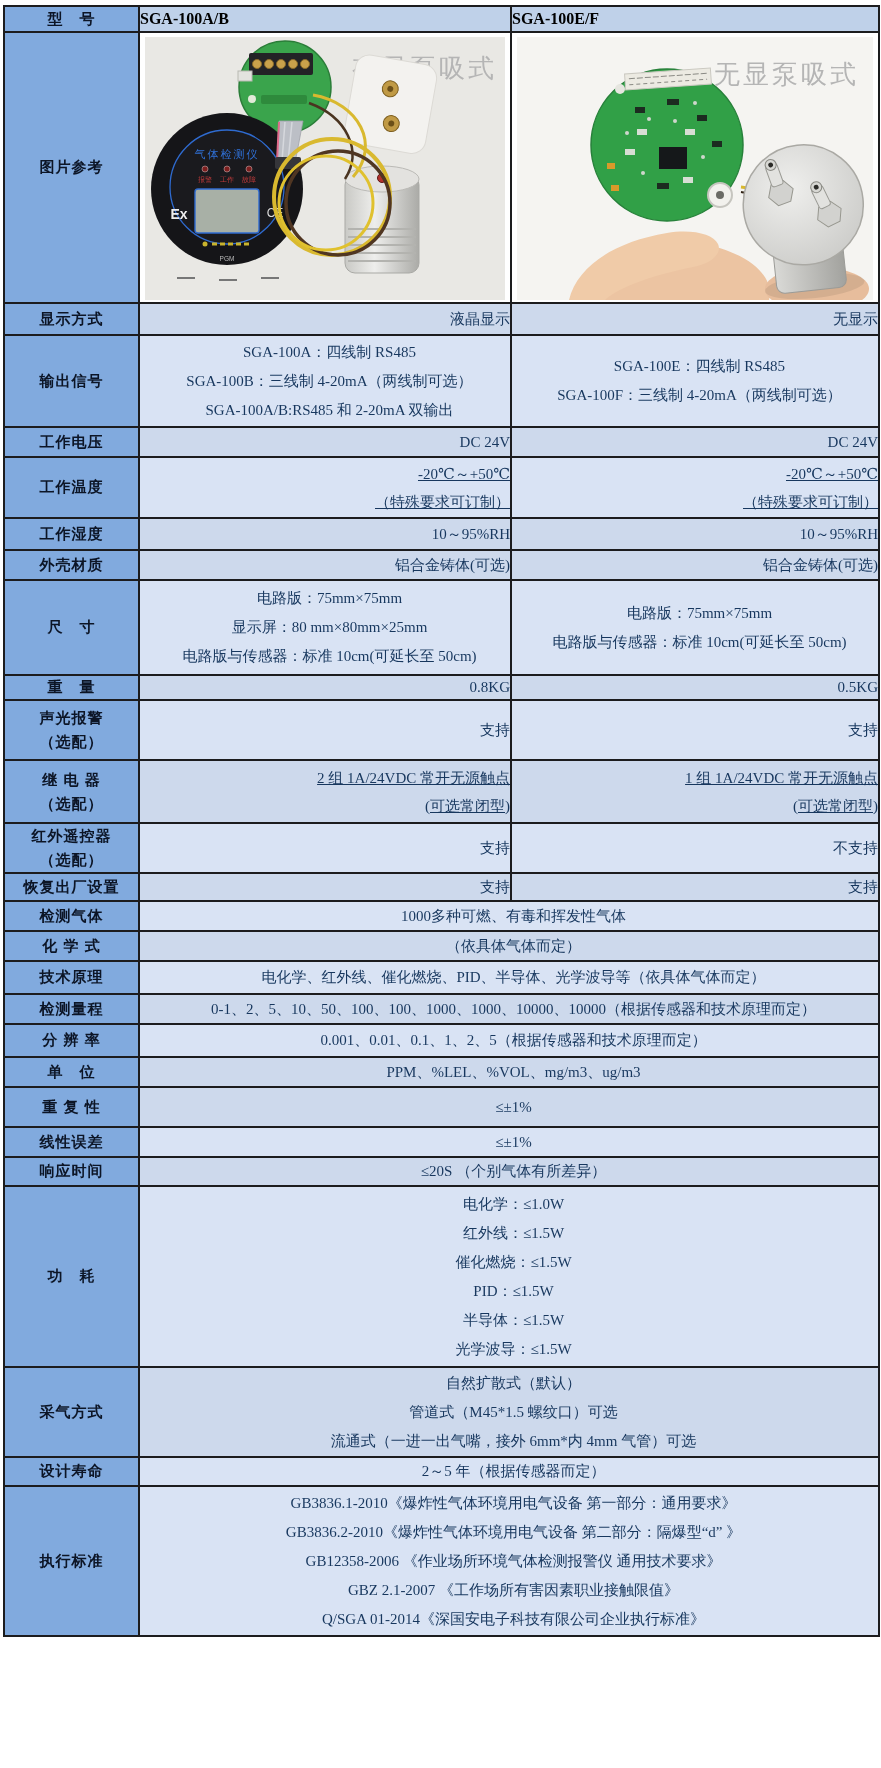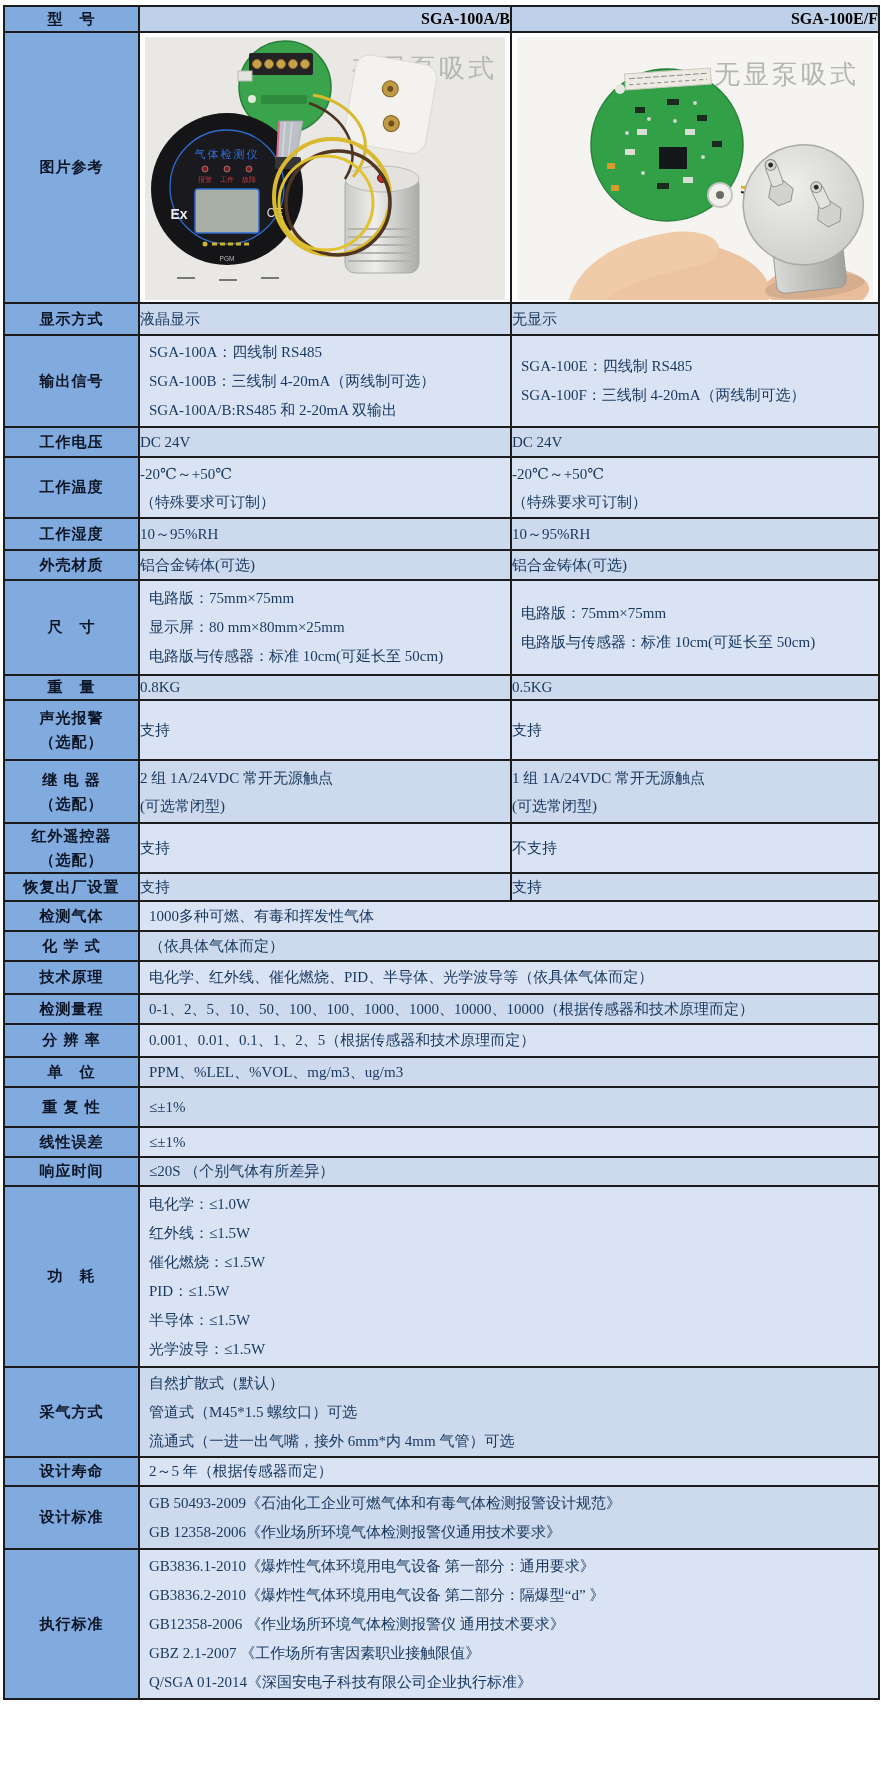--- a/index.html
+++ b/index.html
@@ -3,28 +3,28 @@
 <meta charset="utf-8">
 <style>
   html,body{margin:0;padding:0;background:#ffffff;}
   body{width:881px;height:1768px;overflow:hidden;
        font-family:"Liberation Sans","DejaVu Sans",sans-serif;}
   .sheet{padding:5px 3px 0 3px;}
   table{border-collapse:collapse;table-layout:fixed;width:875px;}
   td{border:2px solid #1c1c1e;padding:0;overflow:hidden;vertical-align:middle;}
   .lbl{background:#81aade;color:#0c1526;font-weight:bold;text-align:center;
        font-size:15px;letter-spacing:1px;}
-  .hdrv{background:#bfd1e9;color:#000;text-align:right;font-weight:bold;
+  .hdrv{background:#bfd1e9;color:#000;text-align:left;font-weight:bold;
         font-size:16px;font-family:"Liberation Serif","DejaVu Serif",serif;}
-  .val{background:#d9e3f4;color:#17375e;font-size:15px;text-align:left;
+  .val{background:#d9e3f4;color:#17375e;font-size:15px;text-align:right;
        font-family:"Liberation Serif","DejaVu Serif",serif;}
   .dark{background:#cdd9ec;}
-  .left{text-align:left;padding-left:9px;}
+  .left{text-align:center;padding-left:9px;}
   .ln{line-height:29px;white-space:nowrap;}
-  .lnc{line-height:28px;}
+  .lnc{line-height:28px;text-decoration:underline;}
   .lbl .ln2{line-height:24px;letter-spacing:1px;}
   .photo-cell{background:#ffffff;position:relative;}
   .photo-wrap{position:relative;width:100%;height:269px;}
   .photo-wrap svg{position:absolute;top:4px;left:5px;}
   .wm{font-size:26px;letter-spacing:3px;fill:#b5b5b5;
       font-family:"Liberation Sans",sans-serif;}
 </style>
 </head>
 <body>
 
@@ -381,27 +381,20 @@
     <div class="ln">管道式（M45*1.5 螺纹口）可选</div>
     <div class="ln">流通式（一进一出气嘴，接外 6mm*内 4mm 气管）可选</div>
   </td>
 </tr>
 
 <tr style="height:29px">
   <td class="lbl">设计寿命</td>
   <td class="val left" colspan="2">2～5 年（根据传感器而定）</td>
 </tr>
 
-<tr style="height:63px">
-  <td class="lbl">设计标准</td>
-  <td class="val dark left" colspan="2">
-    <div class="ln">GB 50493-2009《石油化工企业可燃气体和有毒气体检测报警设计规范》</div>
-    <div class="ln">GB 12358-2006《作业场所环境气体检测报警仪通用技术要求》</div>
-  </td>
-</tr>
 
 <tr style="height:150px">
   <td class="lbl">执行标准</td>
   <td class="val left" colspan="2">
     <div class="ln">GB3836.1-2010《爆炸性气体环境用电气设备 第一部分：通用要求》</div>
     <div class="ln">GB3836.2-2010《爆炸性气体环境用电气设备 第二部分：隔爆型“d” 》</div>
     <div class="ln">GB12358-2006 《作业场所环境气体检测报警仪 通用技术要求》</div>
     <div class="ln">GBZ 2.1-2007 《工作场所有害因素职业接触限值》</div>
     <div class="ln">Q/SGA 01-2014《深国安电子科技有限公司企业执行标准》</div>
   </td>

